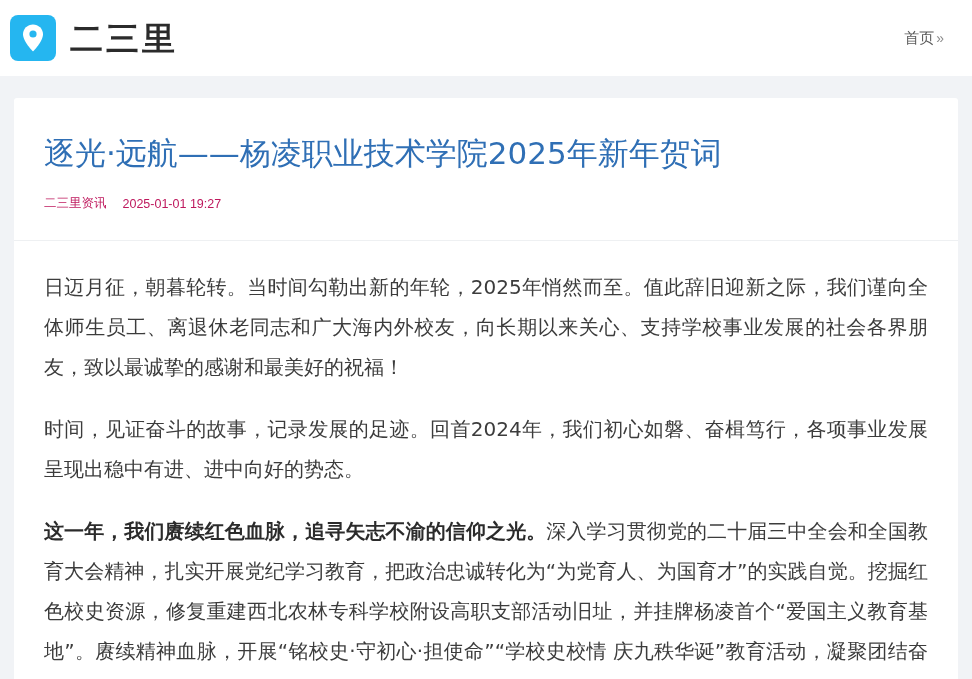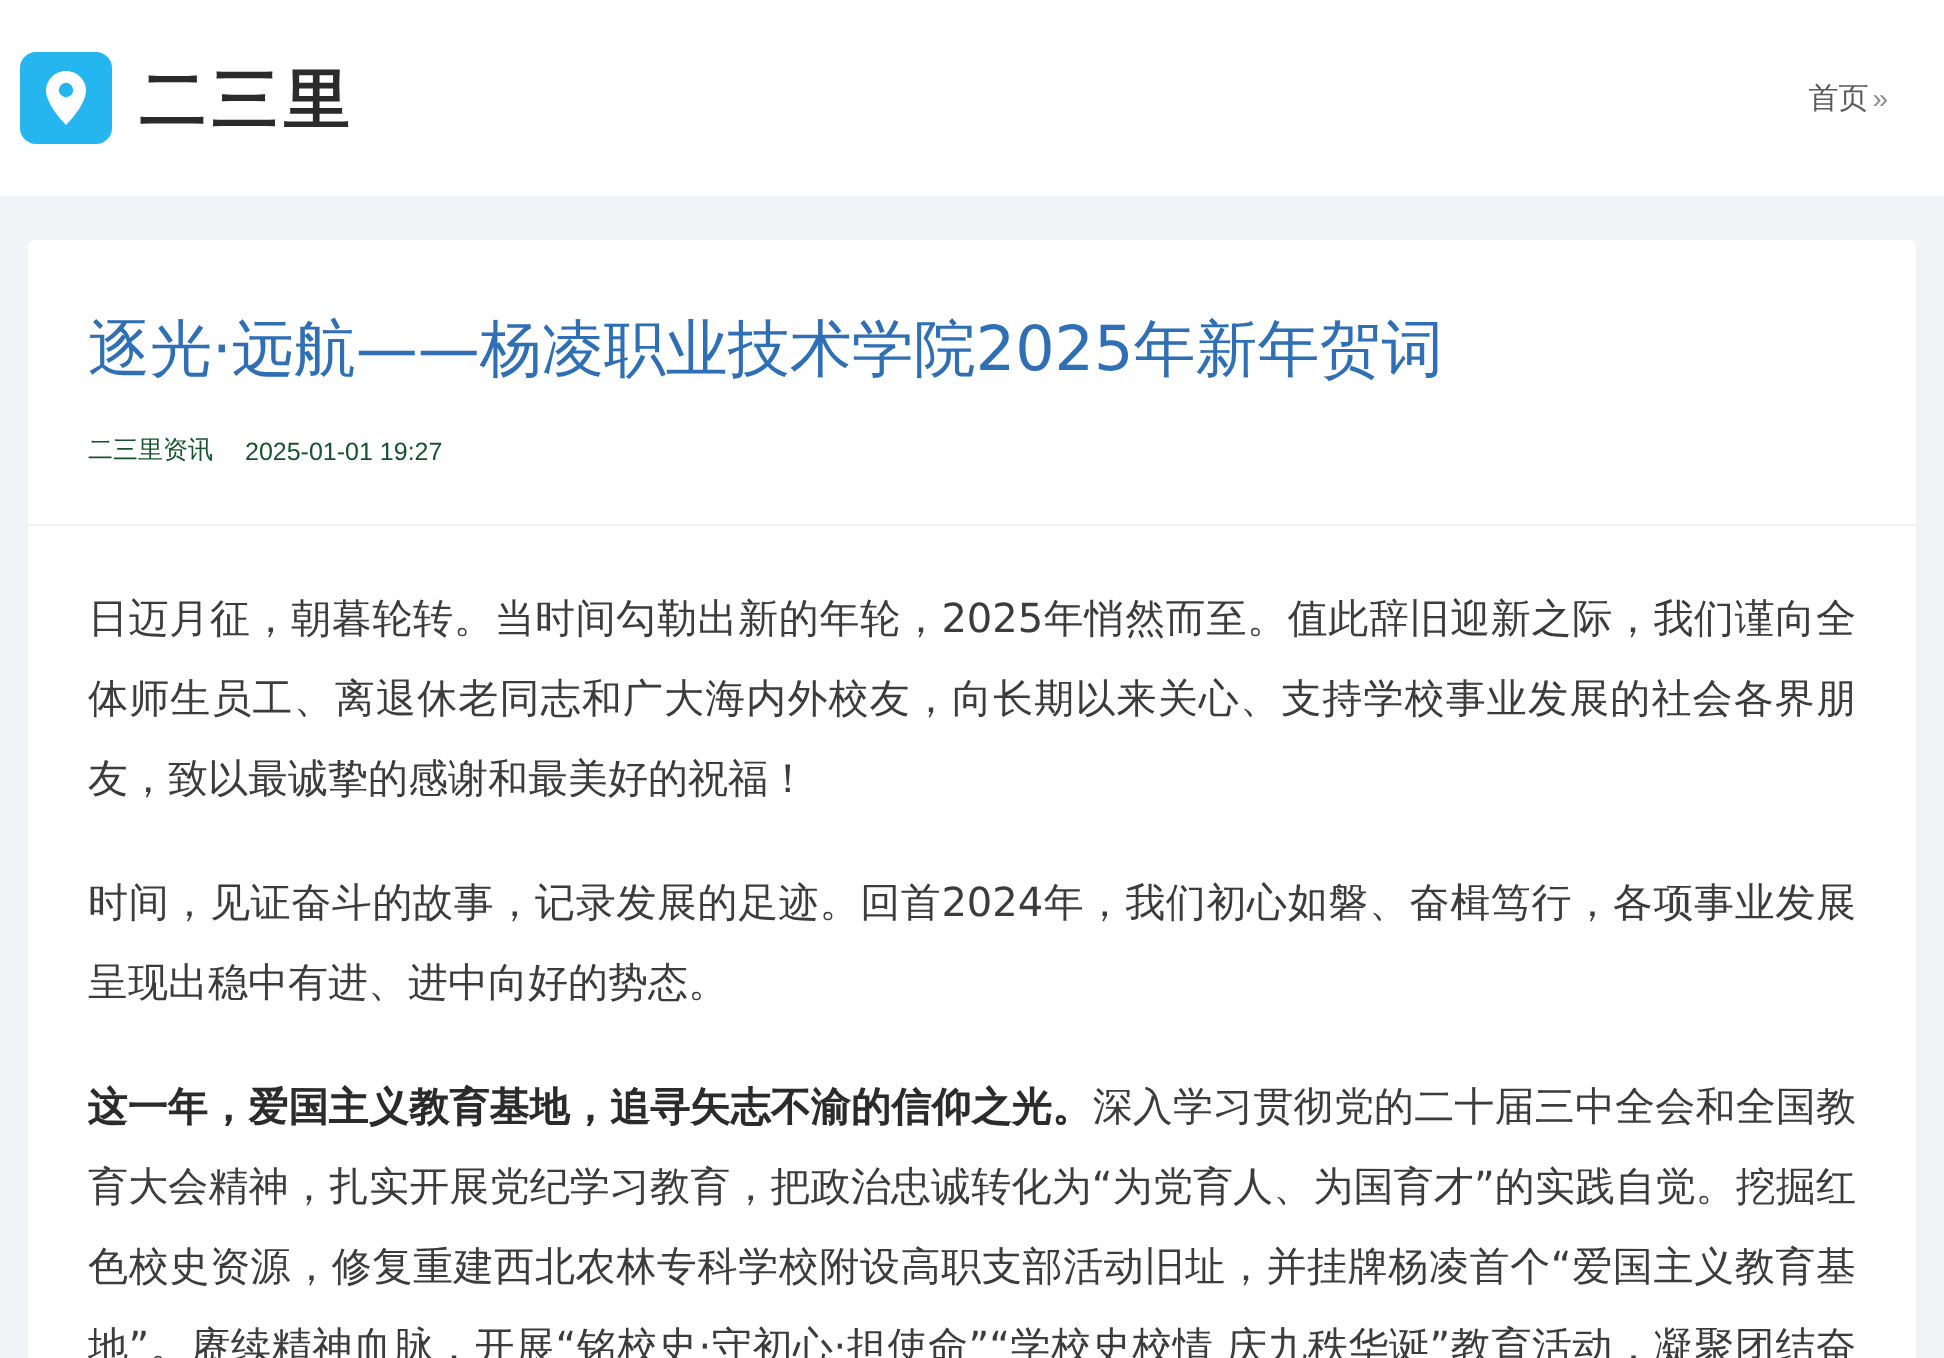--- a/index.html
+++ b/index.html
@@ -8,21 +8,21 @@
     padding: 0;
     width: 972px;
     height: 679px;
     overflow: hidden;
     background: #f1f3f6;
     font-family: "Liberation Sans", sans-serif;
   }
 
   
   .site-header {
-    height: 98px;
+    height: 76px;
     background: #ffffff;
     display: flex;
     align-items: center;
     padding: 0 28px 0 10px;
     position: relative;
   }
   .brand {
     display: flex;
     align-items: center;
     gap: 14px;
@@ -77,21 +77,21 @@
   .article-title {
     font-size: 31px;
     color: #2f6fb5;
     font-weight: normal;
     margin: 0 0 20px 0;
     line-height: 1.4;
     font-family: "DejaVu Sans", sans-serif;
   }
   .meta {
     font-size: 12.5px;
-    color: #14532d;
+    color: #be185d;
     display: flex;
     gap: 16px;
     align-items: center;
   }
 
   .article-body {
     padding: 26px 30px 10px 30px;
   }
   .article-body p {
     margin: 0 0 22px 0;
@@ -133,17 +133,17 @@
       <h1 class="article-title">逐光·远航——杨凌职业技术学院2025年新年贺词</h1>
       <div class="meta">
         <span>二三里资讯</span>
         <span>2025-01-01 19:27</span>
       </div>
     </div>
 
     <div class="article-body">
       <p><span>日迈月征，朝暮轮转。当时间勾勒出新的年轮，2025年悄然而至。值此辞旧迎新之际，我们谨向全体师生员工、离退休老同志和广大海内外校友，向长期以来关心、支持学校事业发展的社会各界朋友，致以最诚挚的感谢和最美好的祝福！</span></p>
       <p><span>时间，见证奋斗的故事，记录发展的足迹。回首2024年，我们初心如磐、奋楫笃行，各项事业发展呈现出稳中有进、进中向好的势态。</span></p>
-      <p><span class="lead">这一年，爱国主义教育基地，追寻矢志不渝的信仰之光。</span><span>深入学习贯彻党的二十届三中全会和全国教育大会精神，扎实开展党纪学习教育，把政治忠诚转化为“为党育人、为国育才”的实践自觉。挖掘红色校史资源，修复重建西北农林专科学校附设高职支部活动旧址，并挂牌杨凌首个“爱国主义教育基地”。赓续精神血脉，开展“铭校史·守初心·担使命”“学校史校情 庆九秩华诞”教育活动，凝聚团结奋斗的共识与力量。党建工作再添国家级项目3个、省级项目4个。</span></p>
+      <p><span class="lead">这一年，我们赓续红色血脉，追寻矢志不渝的信仰之光。</span><span>深入学习贯彻党的二十届三中全会和全国教育大会精神，扎实开展党纪学习教育，把政治忠诚转化为“为党育人、为国育才”的实践自觉。挖掘红色校史资源，修复重建西北农林专科学校附设高职支部活动旧址，并挂牌杨凌首个“爱国主义教育基地”。赓续精神血脉，开展“铭校史·守初心·担使命”“学校史校情 庆九秩华诞”教育活动，凝聚团结奋斗的共识与力量。党建工作再添国家级项目3个、省级项目4个。</span></p>
     </div>
 
   </div>
 </div>
 
 </body></html>

